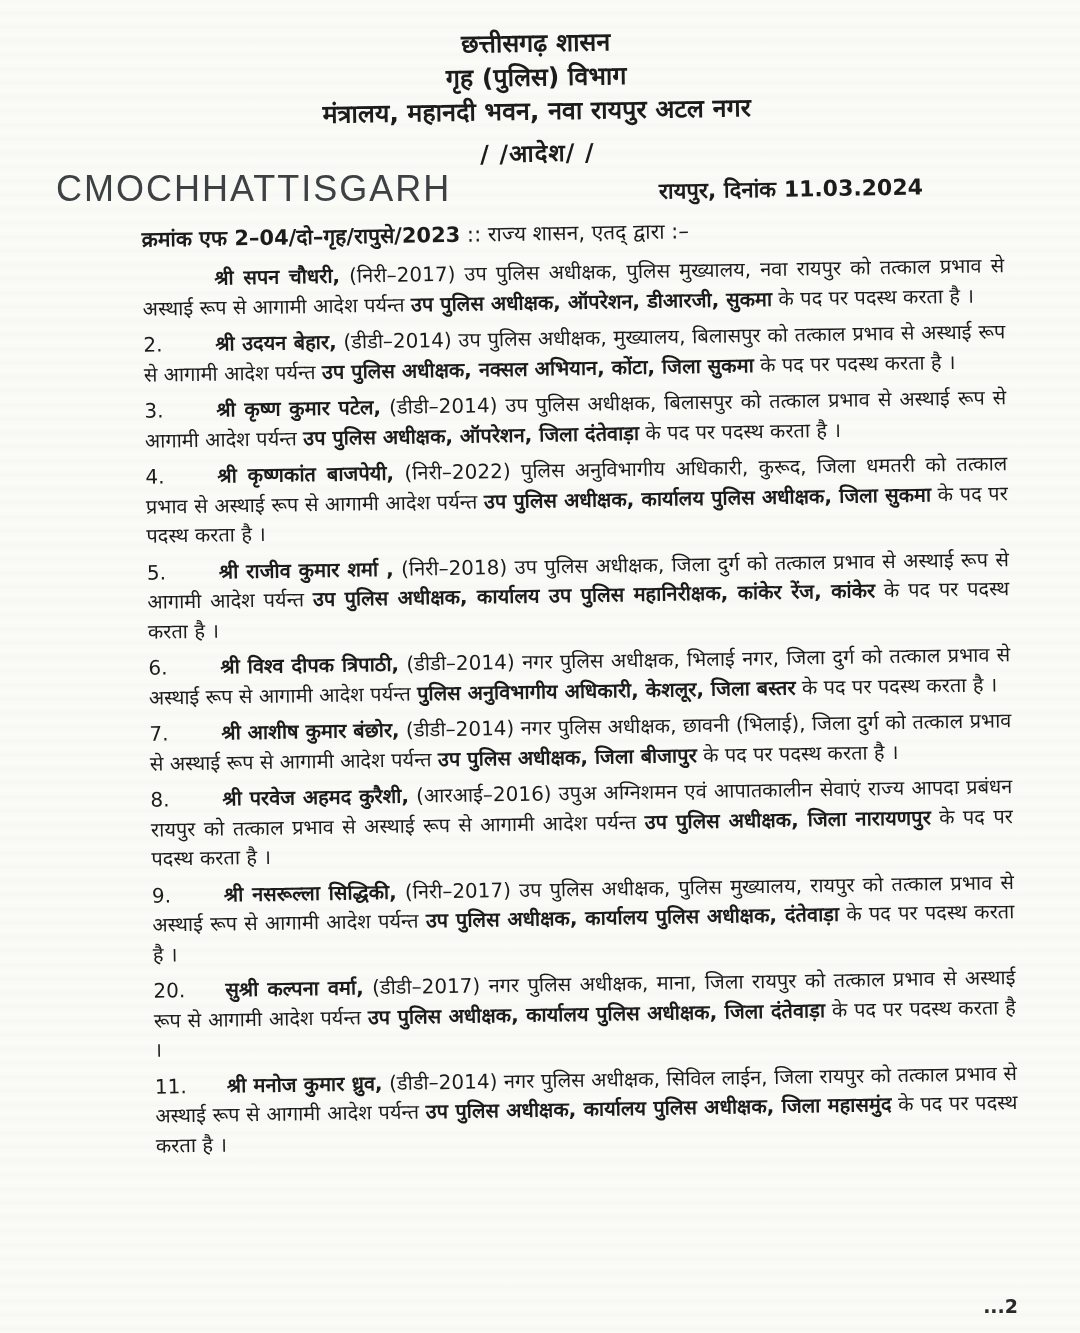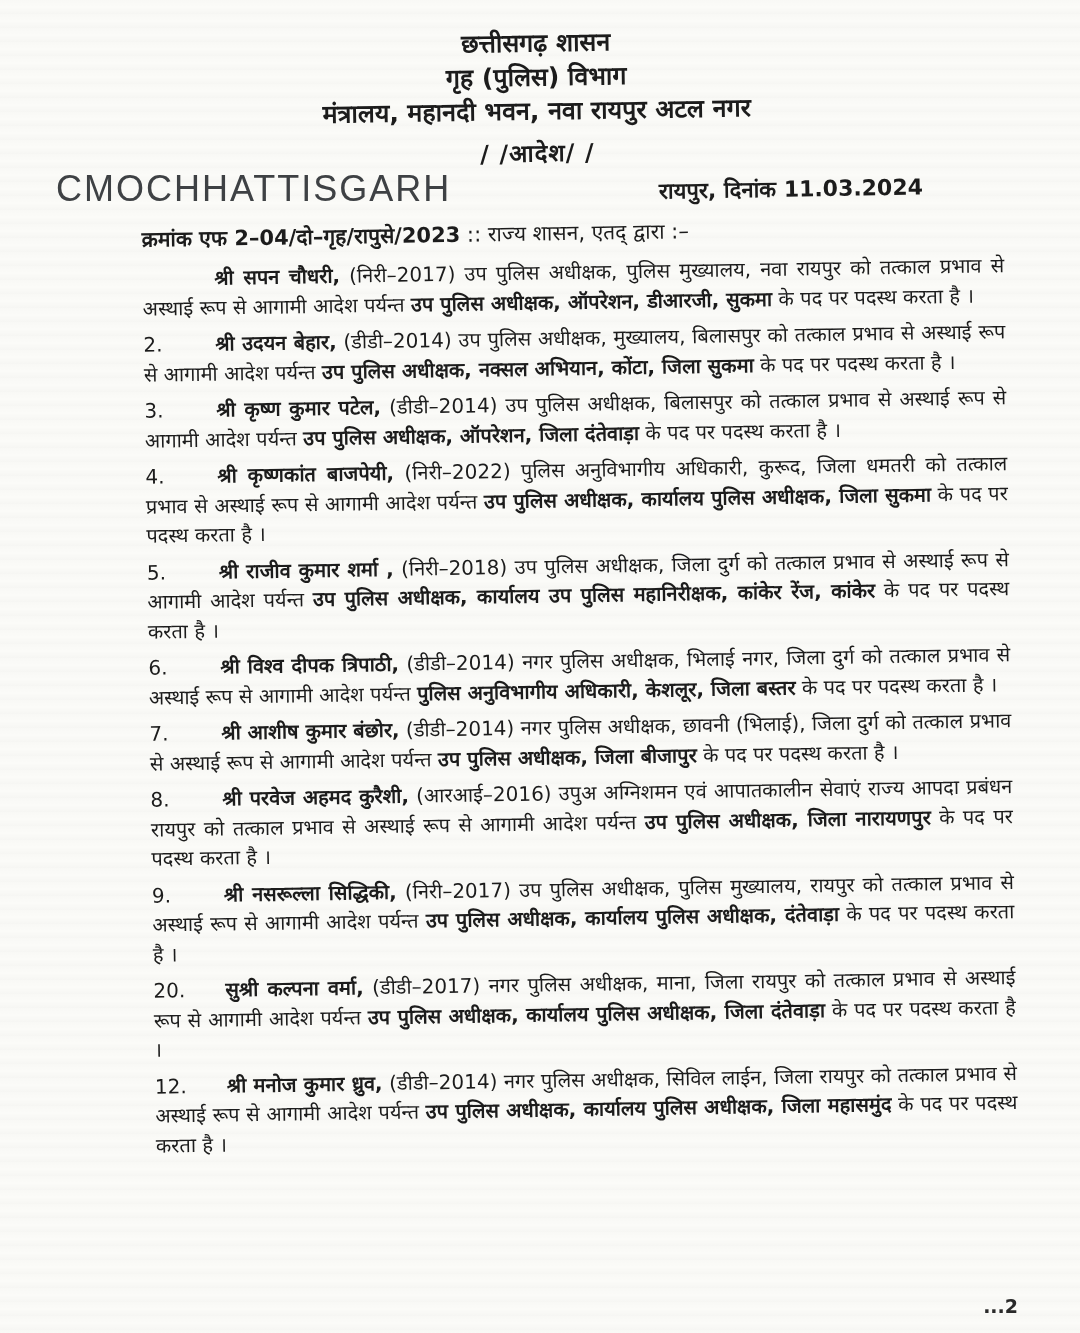--- a/index.html
+++ b/index.html
@@ -122,21 +122,21 @@
           <p class="item"><span class="num"></span><b>श्री सपन चौधरी,</b><span> (निरी–2017) उप पुलिस अधीक्षक, पुलिस मुख्यालय, नवा रायपुर को तत्काल प्रभाव से अस्थाई रूप से आगामी आदेश पर्यन्त </span><b>उप पुलिस अधीक्षक, ऑपरेशन, डीआरजी, सुकमा</b><span> के पद पर पदस्थ करता है ।</span></p>
           <p class="item"><span class="num">2.</span><b>श्री उदयन बेहार,</b><span> (डीडी–2014) उप पुलिस अधीक्षक, मुख्यालय, बिलासपुर को तत्काल प्रभाव से अस्थाई रूप से आगामी आदेश पर्यन्त </span><b>उप पुलिस अधीक्षक, नक्सल अभियान, कोंटा, जिला सुकमा</b><span> के पद पर पदस्थ करता है ।</span></p>
           <p class="item"><span class="num">3.</span><b>श्री कृष्ण कुमार पटेल,</b><span> (डीडी–2014) उप पुलिस अधीक्षक, बिलासपुर को तत्काल प्रभाव से अस्थाई रूप से आगामी आदेश पर्यन्त </span><b>उप पुलिस अधीक्षक, ऑपरेशन, जिला दंतेवाड़ा</b><span> के पद पर पदस्थ करता है ।</span></p>
           <p class="item"><span class="num">4.</span><b>श्री कृष्णकांत बाजपेयी,</b><span> (निरी–2022) पुलिस अनुविभागीय अधिकारी, कुरूद, जिला धमतरी को तत्काल प्रभाव से अस्थाई रूप से आगामी आदेश पर्यन्त </span><b>उप पुलिस अधीक्षक, कार्यालय पुलिस अधीक्षक, जिला सुकमा</b><span> के पद पर पदस्थ करता है ।</span></p>
           <p class="item"><span class="num">5.</span><b>श्री राजीव कुमार शर्मा ,</b><span> (निरी–2018) उप पुलिस अधीक्षक, जिला दुर्ग को तत्काल प्रभाव से अस्थाई रूप से आगामी आदेश पर्यन्त </span><b>उप पुलिस अधीक्षक, कार्यालय उप पुलिस महानिरीक्षक, कांकेर रेंज, कांकेर</b><span> के पद पर पदस्थ करता है ।</span></p>
           <p class="item"><span class="num">6.</span><b>श्री विश्व दीपक त्रिपाठी,</b><span> (डीडी–2014) नगर पुलिस अधीक्षक, भिलाई नगर, जिला दुर्ग को तत्काल प्रभाव से अस्थाई रूप से आगामी आदेश पर्यन्त </span><b>पुलिस अनुविभागीय अधिकारी, केशलूर, जिला बस्तर</b><span> के पद पर पदस्थ करता है ।</span></p>
           <p class="item"><span class="num">7.</span><b>श्री आशीष कुमार बंछोर,</b><span> (डीडी–2014) नगर पुलिस अधीक्षक, छावनी (भिलाई), जिला दुर्ग को तत्काल प्रभाव से अस्थाई रूप से आगामी आदेश पर्यन्त </span><b>उप पुलिस अधीक्षक, जिला बीजापुर</b><span> के पद पर पदस्थ करता है ।</span></p>
           <p class="item"><span class="num">8.</span><b>श्री परवेज अहमद कुरैशी,</b><span> (आरआई–2016) उपुअ अग्निशमन एवं आपातकालीन सेवाएं राज्य आपदा प्रबंधन रायपुर को तत्काल प्रभाव से अस्थाई रूप से आगामी आदेश पर्यन्त </span><b>उप पुलिस अधीक्षक, जिला नारायणपुर</b><span> के पद पर पदस्थ करता है ।</span></p>
           <p class="item"><span class="num">9.</span><b>श्री नसरूल्ला सिद्धिकी,</b><span> (निरी–2017) उप पुलिस अधीक्षक, पुलिस मुख्यालय, रायपुर को तत्काल प्रभाव से अस्थाई रूप से आगामी आदेश पर्यन्त </span><b>उप पुलिस अधीक्षक, कार्यालय पुलिस अधीक्षक, दंतेवाड़ा</b><span> के पद पर पदस्थ करता है ।</span></p>
           <p class="item"><span class="num">20.</span><b>सुश्री कल्पना वर्मा,</b><span> (डीडी–2017) नगर पुलिस अधीक्षक, माना, जिला रायपुर को तत्काल प्रभाव से अस्थाई रूप से आगामी आदेश पर्यन्त </span><b>उप पुलिस अधीक्षक, कार्यालय पुलिस अधीक्षक, जिला दंतेवाड़ा</b><span> के पद पर पदस्थ करता है ।</span></p>
-          <p class="item"><span class="num">12.</span><b>श्री मनोज कुमार ध्रुव,</b><span> (डीडी–2014) नगर पुलिस अधीक्षक, सिविल लाईन, जिला रायपुर को तत्काल प्रभाव से अस्थाई रूप से आगामी आदेश पर्यन्त </span><b>उप पुलिस अधीक्षक, कार्यालय पुलिस अधीक्षक, जिला महासमुंद</b><span> के पद पर पदस्थ करता है ।</span></p>
+          <p class="item"><span class="num">11.</span><b>श्री मनोज कुमार ध्रुव,</b><span> (डीडी–2014) नगर पुलिस अधीक्षक, सिविल लाईन, जिला रायपुर को तत्काल प्रभाव से अस्थाई रूप से आगामी आदेश पर्यन्त </span><b>उप पुलिस अधीक्षक, कार्यालय पुलिस अधीक्षक, जिला महासमुंद</b><span> के पद पर पदस्थ करता है ।</span></p>
         </div>
     </div>
 
   </div>
 
   <div class="pagemark">...2</div>
 
 </div>
 
 </body></html>

